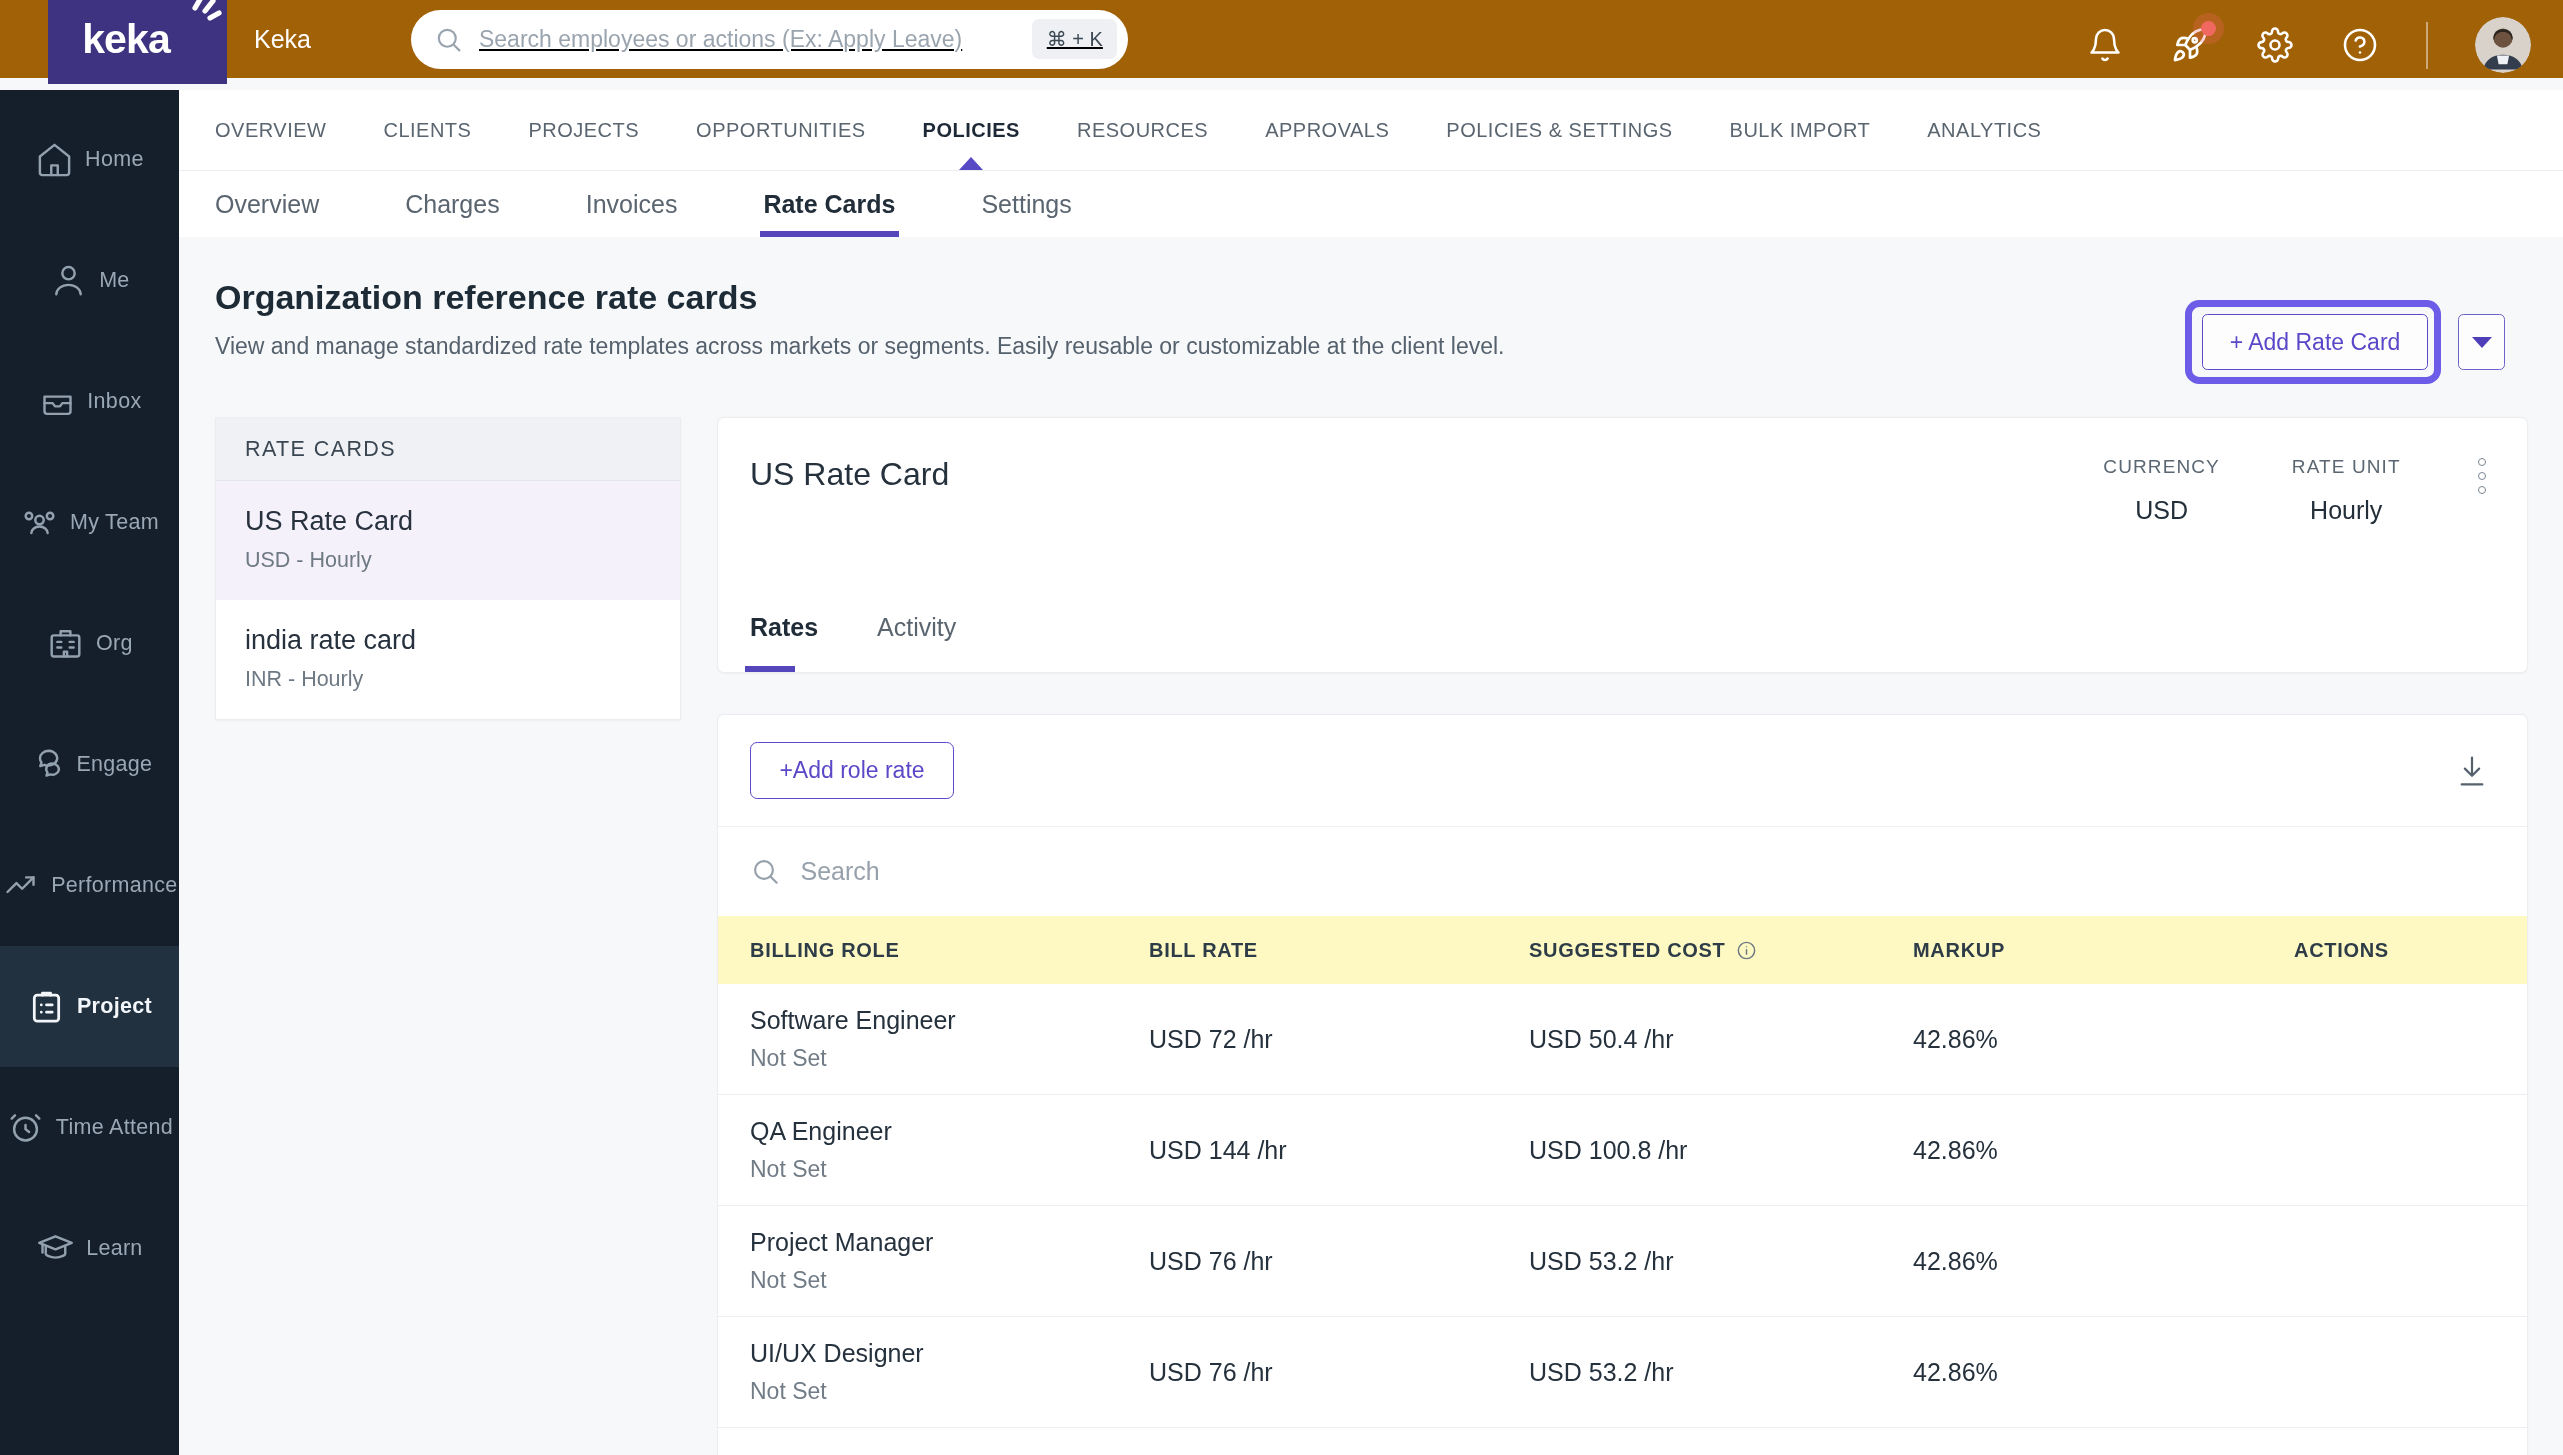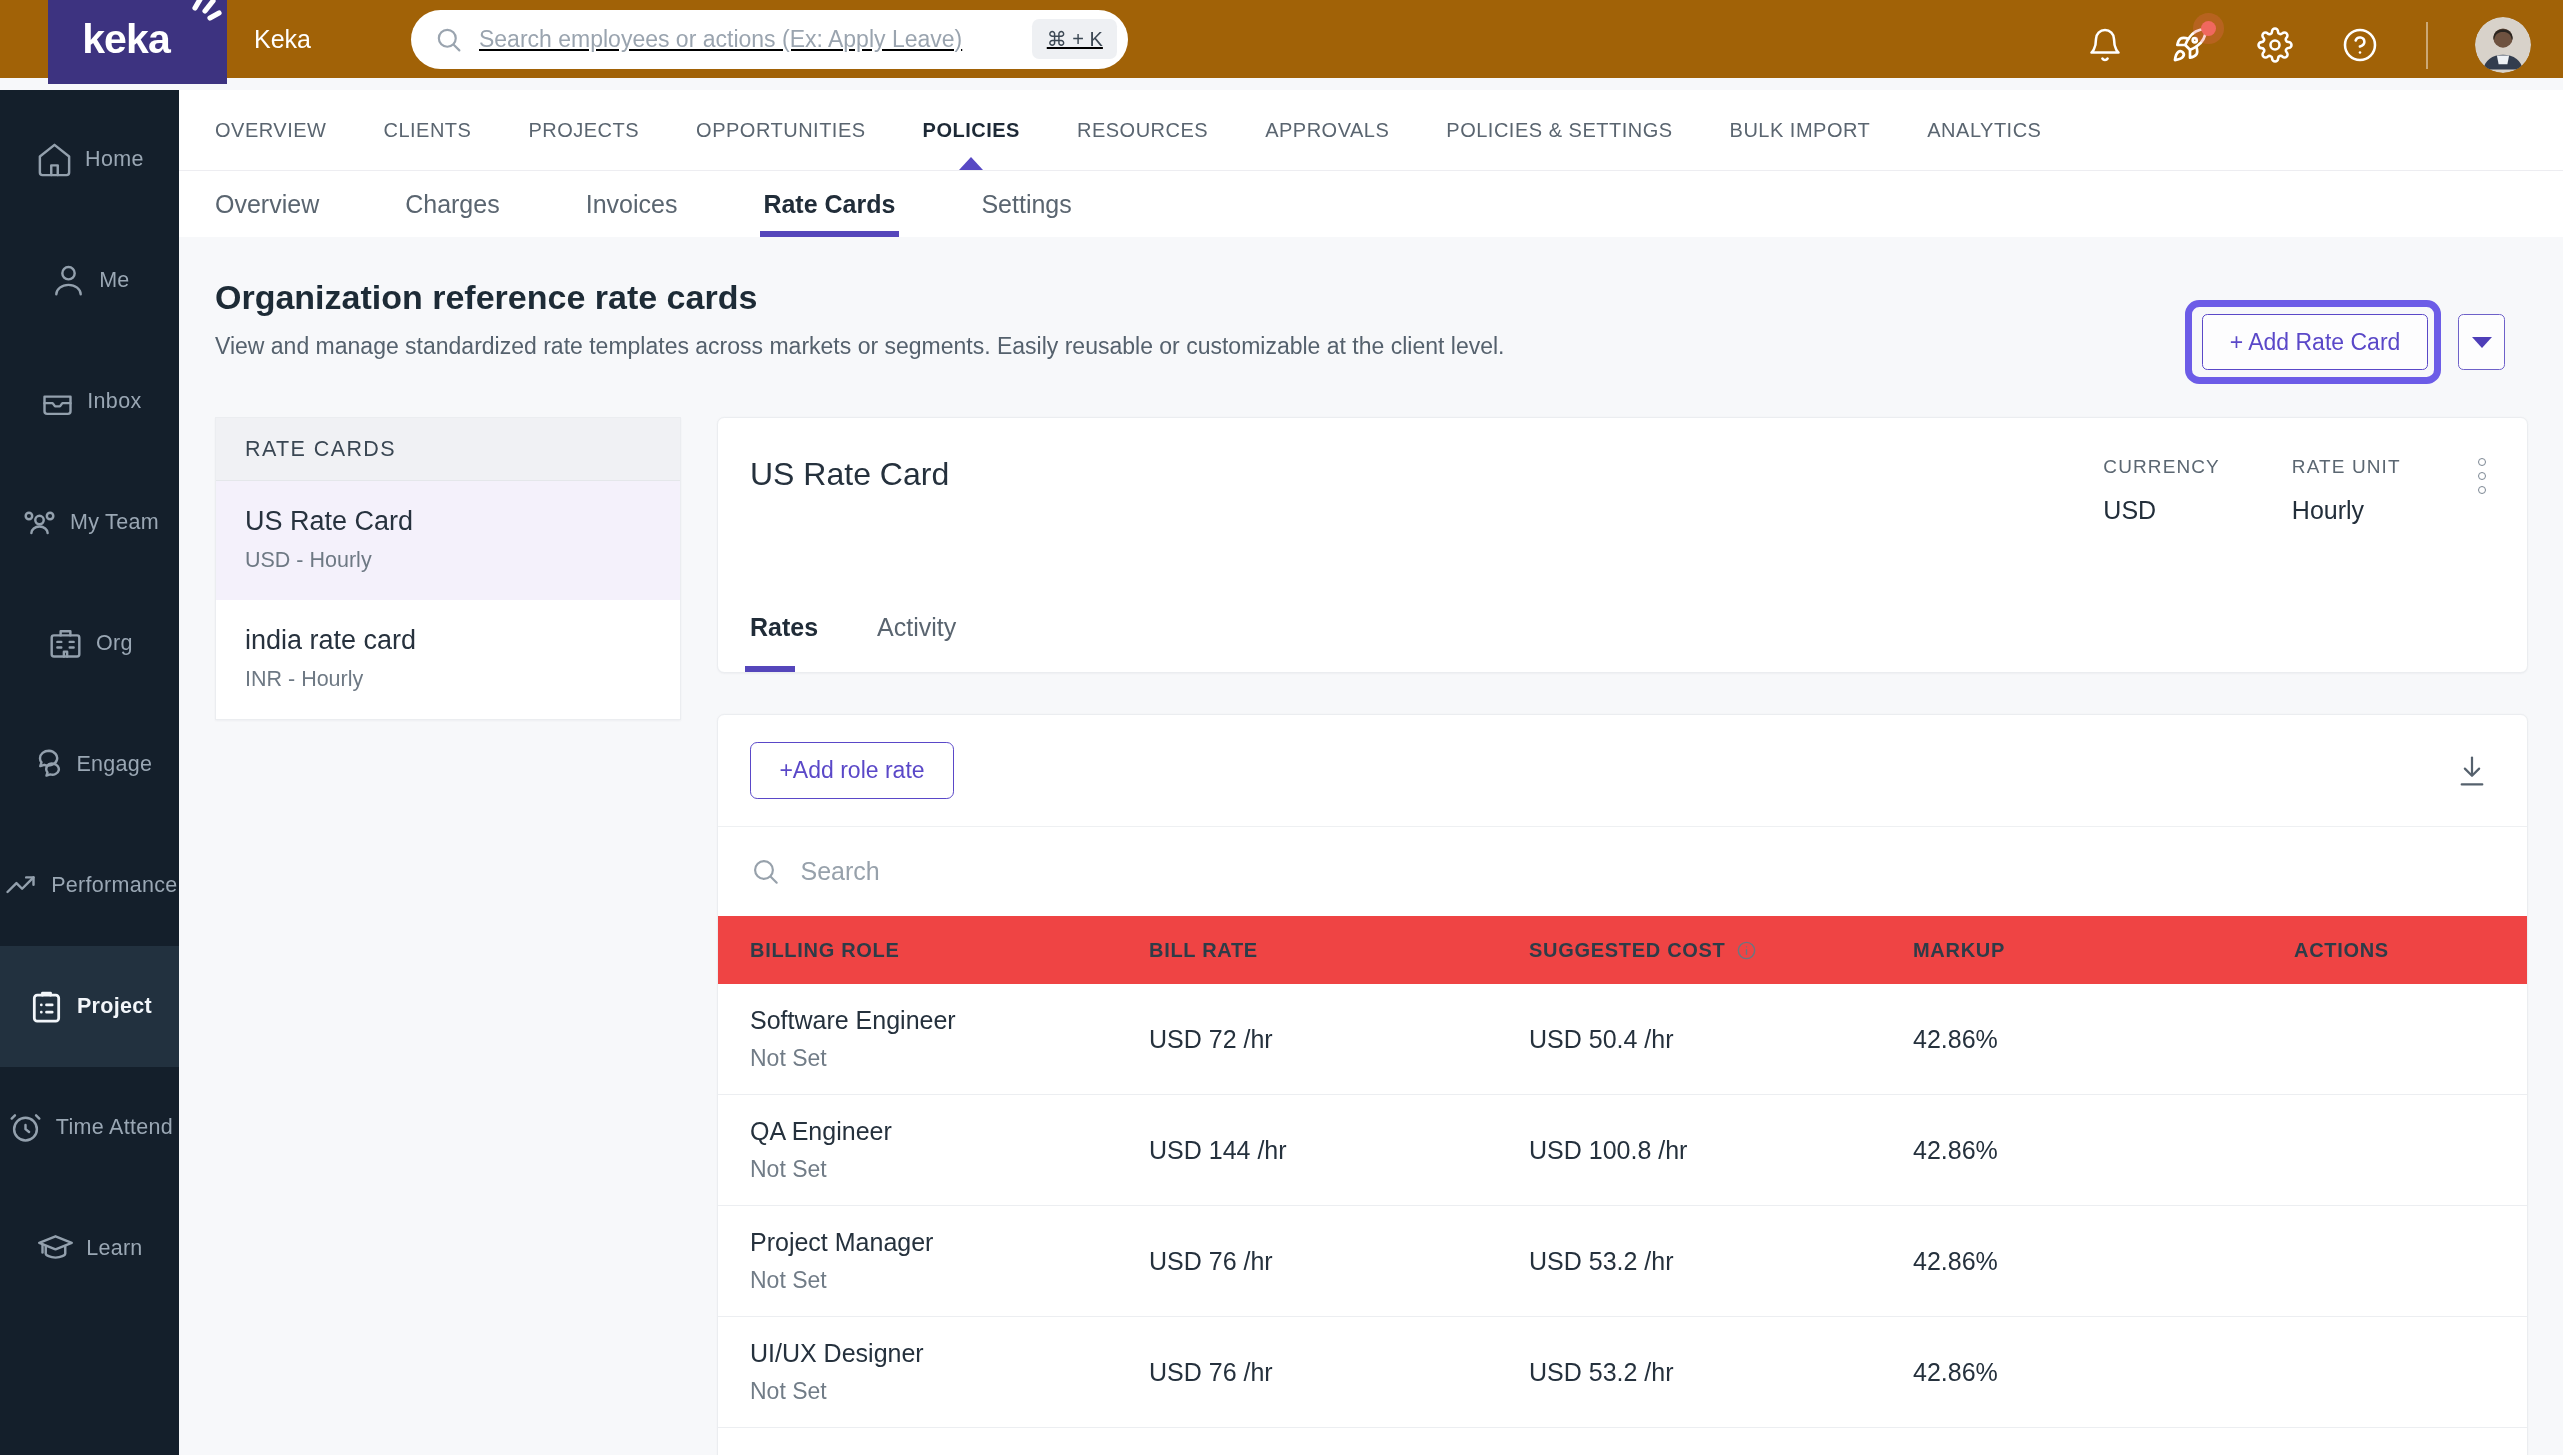--- a/index.html
+++ b/index.html
@@ -63,39 +63,39 @@
   .p-item.selected { background:#f4f1fb; }
   .p-name { font-size:27px; color:#27323e; }
   .p-meta { margin-top:10.8px; font-size:21.5px; color:#6e7984; }
 
   
   .detail-col { flex:1; }
   .card { background:#fff; border:0.9px solid #ebedf0; border-radius:7.2px; box-shadow:0 0.9px 1.8px rgba(16,24,40,.04); }
   .card1 { height:256px; padding:0 32px; display:flex; flex-direction:column; }
   .c1-head { margin-top:38px; display:flex; justify-content:space-between; align-items:flex-start; }
   .c1-title { font-size:32px; font-weight:500; color:#25313d; }
-  .c1-right { display:flex; align-items:flex-start; gap:72px; margin-right:3.6px; }
+  .c1-right { display:flex; align-items:flex-start; gap:72px; margin-right:3.6px;text-align:center; }
   .lab { font-size:19px; letter-spacing:1.1px; color:#5b6772; }
   .val { margin-top:18px; font-size:25px; color:#222e3a; }
   .kebab { display:flex; flex-direction:column; gap:6.3px; padding:3.6px 5.4px; cursor:pointer; margin-top:-1.8px; }
   .kebab span { width:8px; height:8px; border:1.8px solid #7c8793; border-radius:50%; }
   .detail-tabs { margin-top:auto; display:flex; gap:59px; }
   .dtab { position:relative; font-size:25px; color:#5a6570; padding-bottom:30.5px; cursor:pointer; }
   .dtab.active { color:#202c38; font-weight:700; }
   .dtab.active::after { content:""; position:absolute; left:-5.4px; bottom:0; width:50px; height:6.3px; background:#5546bb; }
 
   .card2 { margin-top:41px; height:789px; overflow:hidden; }
   .toolbar { height:111px; display:flex; align-items:center; justify-content:space-between; padding:0 36px 0 32px; }
   .btn-outline { width:204px; height:57px; border:1.8px solid #5a48c8; border-radius:7.2px; background:#fff; color:#5a48c8; font-size:23px; display:flex; align-items:center; justify-content:center; cursor:pointer; font-family:"Liberation Sans", sans-serif; }
   .dl { color:#55616d; cursor:pointer; width:38px; height:38px; }
   .searchrow { height:90px; border-top:0.9px solid #eef0f2; display:flex; align-items:center; padding:0 32px; }
   .searchrow input { border:none; outline:none; font-size:25px; margin-left:20px; flex:1; color:#2b3743; font-family:"Liberation Sans", sans-serif; background:transparent; }
   .searchrow input::placeholder { color:#97a1ab; }
   .grid { display:grid; grid-template-columns:399px 380px 384px 381px 1fr; padding:0 32px; align-items:center; }
-  .thead { height:68px; background:#ef4444; }
+  .thead { height:68px; background:#fef9c3; }
   .th { font-size:20px; letter-spacing:0.7px; color:#2e3c48; font-weight:700; display:flex; align-items:center; }
   .info-ic { margin-left:9px; color:#6b7680; display:inline-flex; }
   .trow { height:111px; border-bottom:0.9px solid #eceef1; background:#fff; }
   .role-name { font-size:25px; color:#25313d; }
   .role-status { margin-top:10.8px; font-size:23px; color:#717c87; }
   .cellval { font-size:25px; color:#25313d; }
   .partial { height:75px; background:#fff; }
 </style>
 </head>
 <body>

